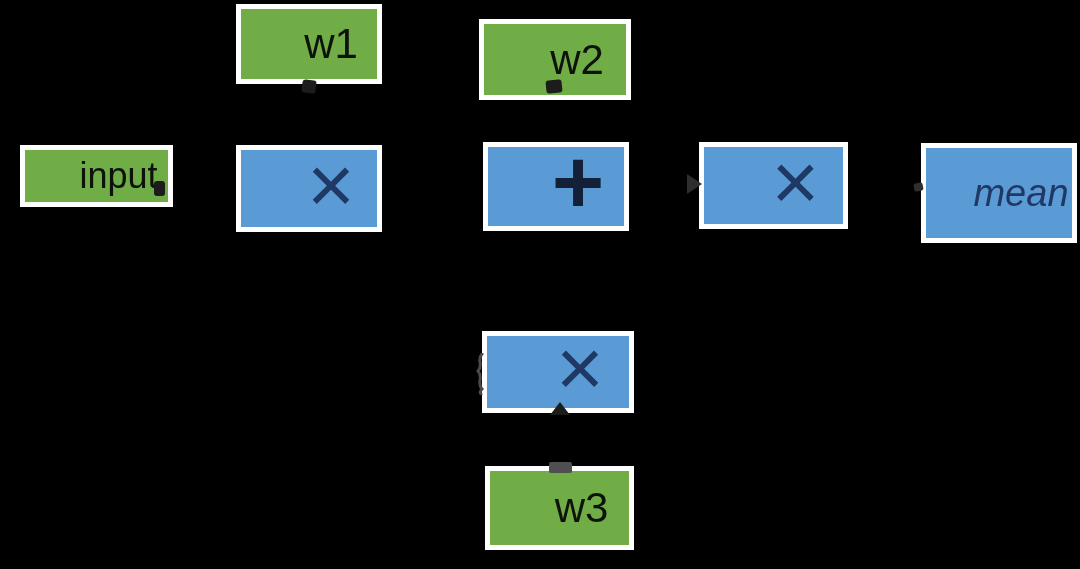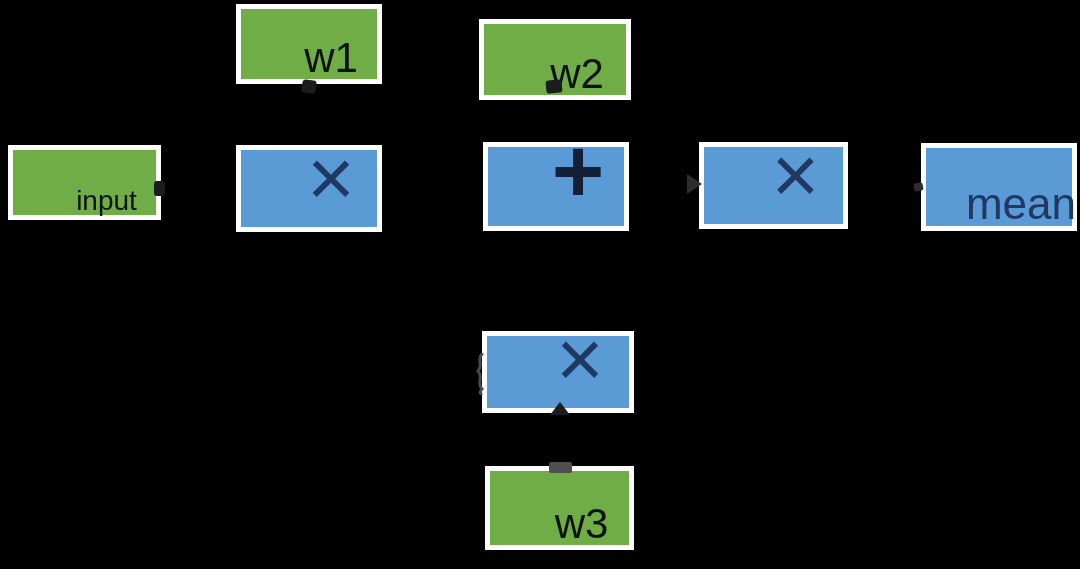--- a/index.html
+++ b/index.html
@@ -22,37 +22,37 @@
     height: 569px;
     background: var(--bg);
     overflow: hidden;
     font-family: "Liberation Sans", "DejaVu Sans", sans-serif;
   }
   .node {
     position: absolute;
     box-sizing: border-box;
     border: 5px solid var(--border);
     display: flex;
-    align-items: flex-end;
+    align-items: center;
     justify-content: center;
     line-height: 1;
     padding-left: 44px;
   }
   .tensor { background: var(--green); color: var(--label); }
   .op     { background: var(--blue);  color: var(--symbol); }
 
-  .n-input  { left: 8px;   top: 145px; width: 153px; height: 75px; font-size: 28px; }
+  .n-input  { left: 20px;   top: 145px; width: 153px; height: 62px; font-size: 36px; }
   .n-w1     { left: 236px; top: 4px;   width: 146px; height: 80px; font-size: 42px; }
   .n-w2     { left: 479px; top: 19px;   width: 152px; height: 81px; font-size: 42px; }
   .n-w3     { left: 485px; top: 466px; width: 149px; height: 84px; font-size: 42px; }
   .n-mul1   { left: 236px; top: 145px; width: 146px; height: 87px; }
   .n-add    { left: 483px; top: 142px; width: 146px; height: 89px; }
   .n-mul2   { left: 699px; top: 142px; width: 149px; height: 87px; }
   .n-mul3   { left: 482px; top: 331px; width: 152px; height: 82px; }
-  .n-mean   { left: 921px; top: 143px; width: 156px; height: 88px; font-size: 44px; color: var(--meantext); }
+  .n-mean   { left: 921px; top: 143px; width: 156px; height: 100px; font-size: 38px; color: var(--meantext); font-style: italic; }
 
   .sym-x    { font-size: 82px; padding-bottom: 8px; }
   .sym-plus { font-size: 90px; font-weight: 700; color: var(--plus); padding-bottom: 10px; }
 
   
   .mark { position: absolute; z-index: 5; }
   .m-w1-tail    { left: 302px; top: 80px;  width: 14px; height: 13px; background: var(--mark-dark); border-radius: 3px; transform: rotate(8deg); }
   .m-w2-tail    { left: 546px; top: 80px;  width: 16px; height: 13px; background: var(--mark-dark); border-radius: 3px; transform: rotate(-6deg); }
   .m-input-tail { left: 154px; top: 181px; width: 11px; height: 15px; background: var(--mark-dark); border-radius: 3px; }
   .m-arrow-mul2 { left: 687px; top: 174px; width: 0; height: 0;

